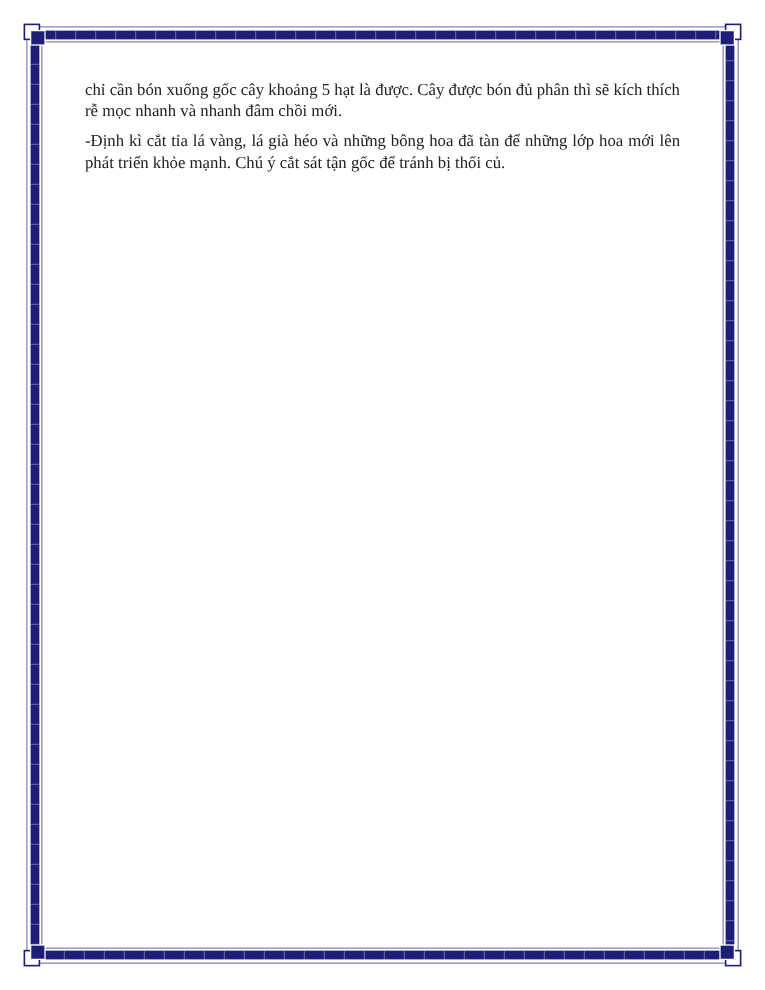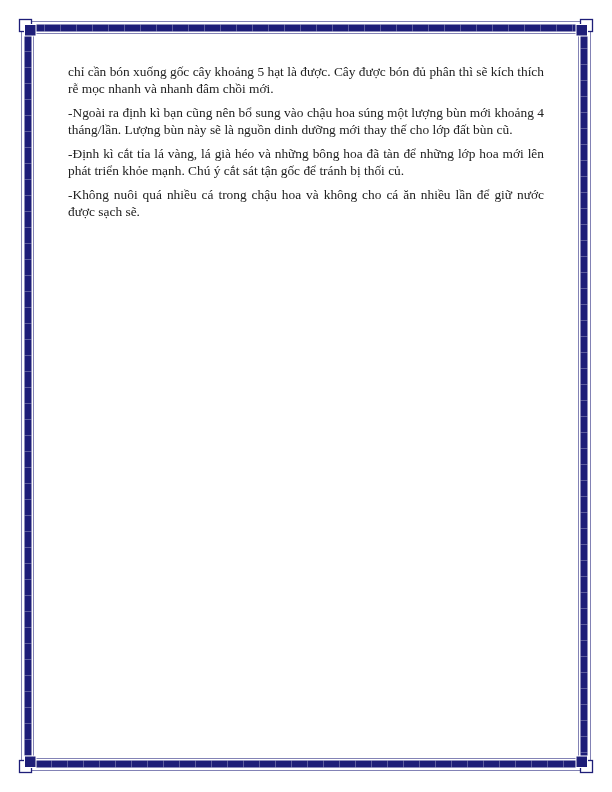--- a/index.html
+++ b/index.html
@@ -99,18 +99,16 @@
     </g>
 
     <g>
       <rect class="corner-outline" x="580.5" y="760.5" width="12" height="12"></rect>
       <rect class="corner-fill" x="576" y="756" width="11.5" height="11.5"></rect>
     </g>
   </svg>
 
   <div class="text-block">
       <p>chỉ cần bón xuống gốc cây khoảng 5 hạt là được. Cây được bón đủ phân thì sẽ kích thích rễ mọc nhanh và nhanh đâm chồi mới.</p>
-      <p>-Ngoài ra định kì bạn cũng nên bổ sung vào chậu hoa súng một lượng bùn mới khoảng 4 tháng/lần. Lượng bùn này sẽ là nguồn dinh dưỡng mới thay thế cho lớp đất bùn cũ.</p>
       <p>-Định kì cắt tỉa lá vàng, lá già héo và những bông hoa đã tàn để những lớp hoa mới lên phát triển khỏe mạnh. Chú ý cắt sát tận gốc để tránh bị thối củ.</p>
-      <p>-Không nuôi quá nhiều cá trong chậu hoa và không cho cá ăn nhiều lần để giữ nước được sạch sẽ.</p>
     </div>
 
 </div>
 
 </body></html>

